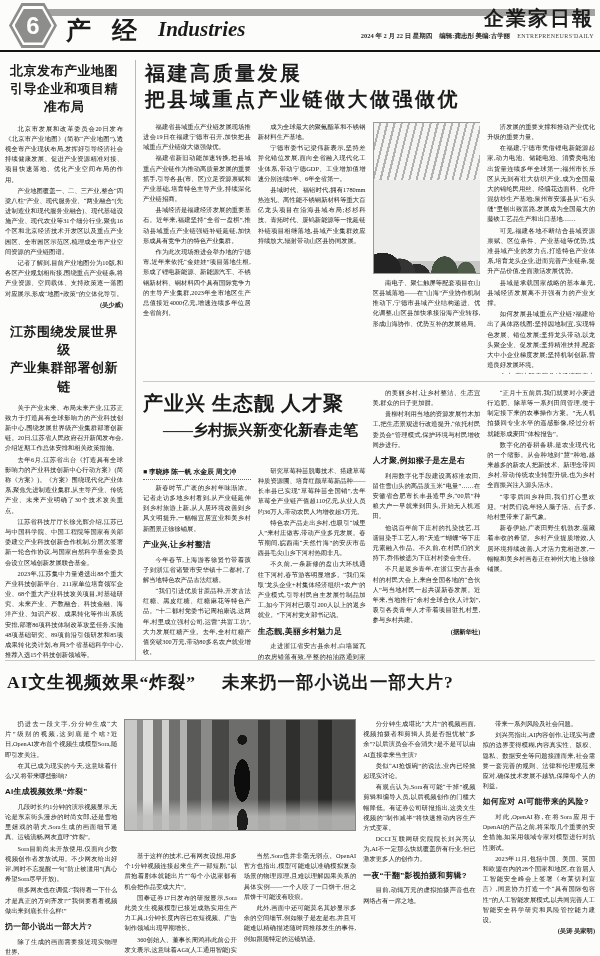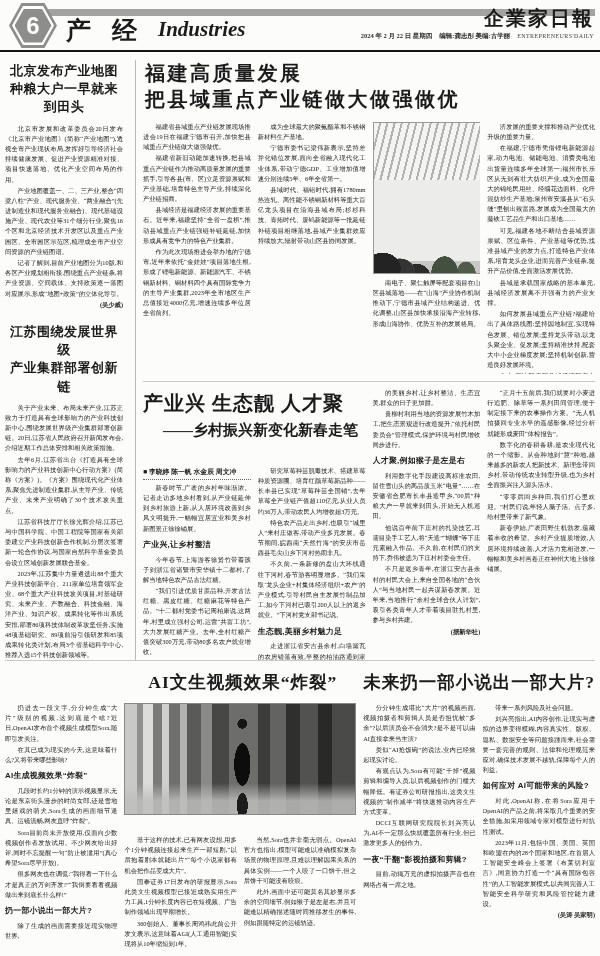--- a/index.html
+++ b/index.html
@@ -55,21 +55,21 @@
   .mid-grid{display:grid;grid-template-columns:repeat(4,1fr);grid-template-rows:78px 1fr;gap:0 7px;height:100%;
             grid-template-areas:"head head c3 c4" "c1 c2 c3 c4";}
   .mid-head{grid-area:head;overflow:hidden;}
   .mid-title{font-size:20px;font-weight:bold;letter-spacing:1px;margin:2px 0 4px;}
   .mid-sub{font-size:15px;font-weight:bold;margin:0 0 0 20px;}
   .m-c1{grid-area:c1}.m-c2{grid-area:c2}.m-c3{grid-area:c3}.m-c4{grid-area:c4}
   .byline{font-size:6.8px;font-weight:bold;border-bottom:1px dotted #666;padding-bottom:2px;margin-bottom:3px;
           font-family:"Liberation Sans","DejaVu Sans",sans-serif;white-space:nowrap;overflow:hidden;}
   
   .art-bottom{border-top:1px solid #c9c9c7;margin:0 5px;padding-top:9px;}
-  .bottom-title{font-size:17.5px;font-weight:bold;letter-spacing:1px;margin:0 0 9px 2px;white-space:nowrap;text-align:right;}
+  .bottom-title{font-size:17.5px;font-weight:bold;letter-spacing:1px;margin:0 0 25px 2px;white-space:nowrap;}
   .bottom-title .gap{display:inline-block;width:26px;}
   .bottom-grid{display:grid;grid-template-columns:repeat(5,1fr);grid-template-rows:116px 1fr;gap:16px 7px;
                height:252px;overflow:hidden;grid-template-areas:"c1 ph ph c4 c5" "c1 c2 c3 c4 c5";}
   .b-c1{grid-area:c1}.b-c2{grid-area:c2}.b-c3{grid-area:c3}.b-c4{grid-area:c4}.b-c5{grid-area:c5}
   .photo-bottom{grid-area:ph;height:110px;margin-bottom:5px;border:1px solid #888;
     background:
       radial-gradient(circle 5px at 51% 18%, #151515 0 95%, rgba(0,0,0,0) 100%) no-repeat,
       radial-gradient(ellipse 13px 34px at 51% 55%, #0d0d0d 0 62%, rgba(0,0,0,0) 63%) no-repeat,
       radial-gradient(ellipse 9px 20px at 51% 92%, #1c1c1c 0 60%, rgba(0,0,0,0) 61%) no-repeat,
       linear-gradient(180deg, rgba(0,0,0,0) 0 72%, rgba(190,190,188,.85) 88% 100%) no-repeat,
@@ -103,21 +103,21 @@
       </div>
     </div>
   </div>
 
   <div class="content">
 
     <div class="leftcol">
       <div>
         <div class="la-title">
           <div>北京发布产业地图</div>
-          <div>种粮大户一早就来到田头</div>
+          <div>引导企业和项目精准布局</div>
         </div>
         <div class="coltext">
             <p class="pg p">北京市发展和改革委员会20日发布《北京市产业地图》(简称“产业地图”),透视全市产业现状布局,发挥好引导经济社会持续健康发展、促进产业资源精准对接、项目快速落地、优化产业空间布局的作用。</p>
             <p class="pg p">产业地图覆盖一、二、三产业,整合“四梁八柱”产业、现代服务业、“两业融合”(先进制造业和现代服务业融合)、现代基础设施产业、现代农业等31个细分行业,聚焦16个区和北京经济技术开发区以及重点产业园区、全市园区示范区,梳理成全市产业空间资源的产业链图谱。</p>
             <p class="pg p">记者了解到,目前产业地图分为10版,和各区产业规划相衔接,围绕重点产业链条,将产业资源、空间载体、支持政策逐一落图对应展示,形成“地图+政策”的立体化导引。</p>
             <p class="pg attr">(吴少威)</p>
           </div>
       </div>
       <div class="la2">
         <div class="la-title">

